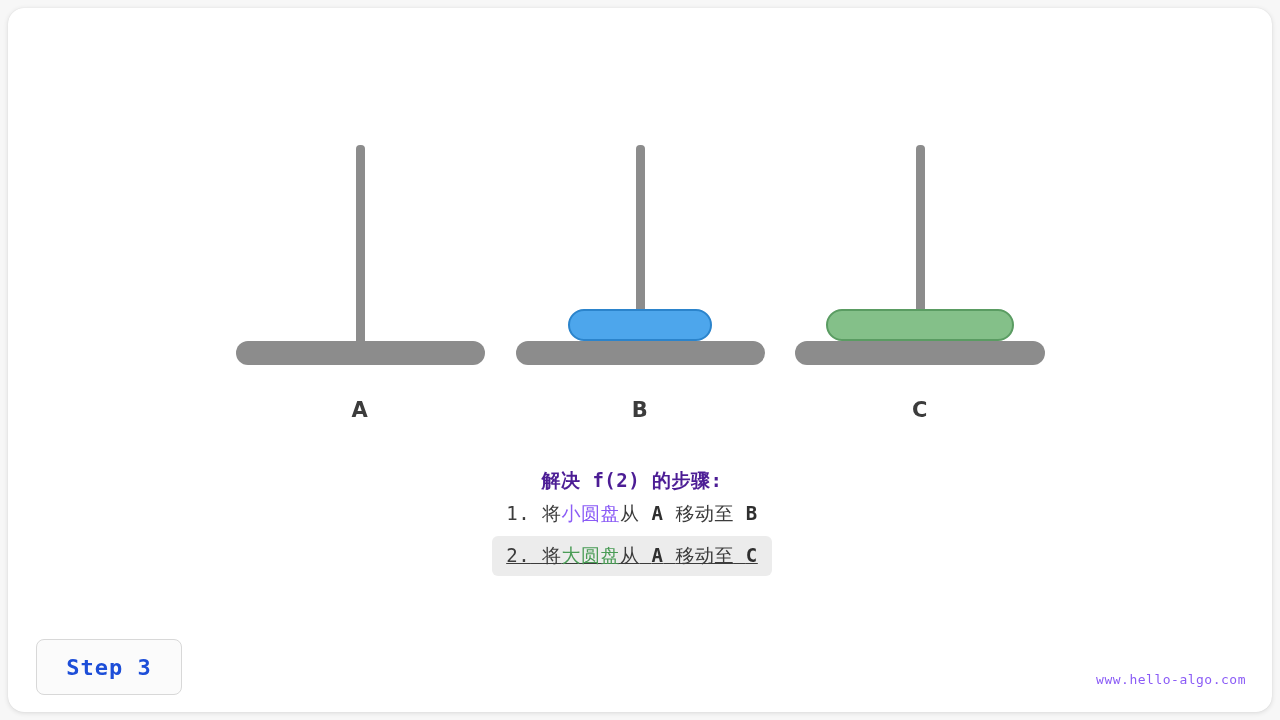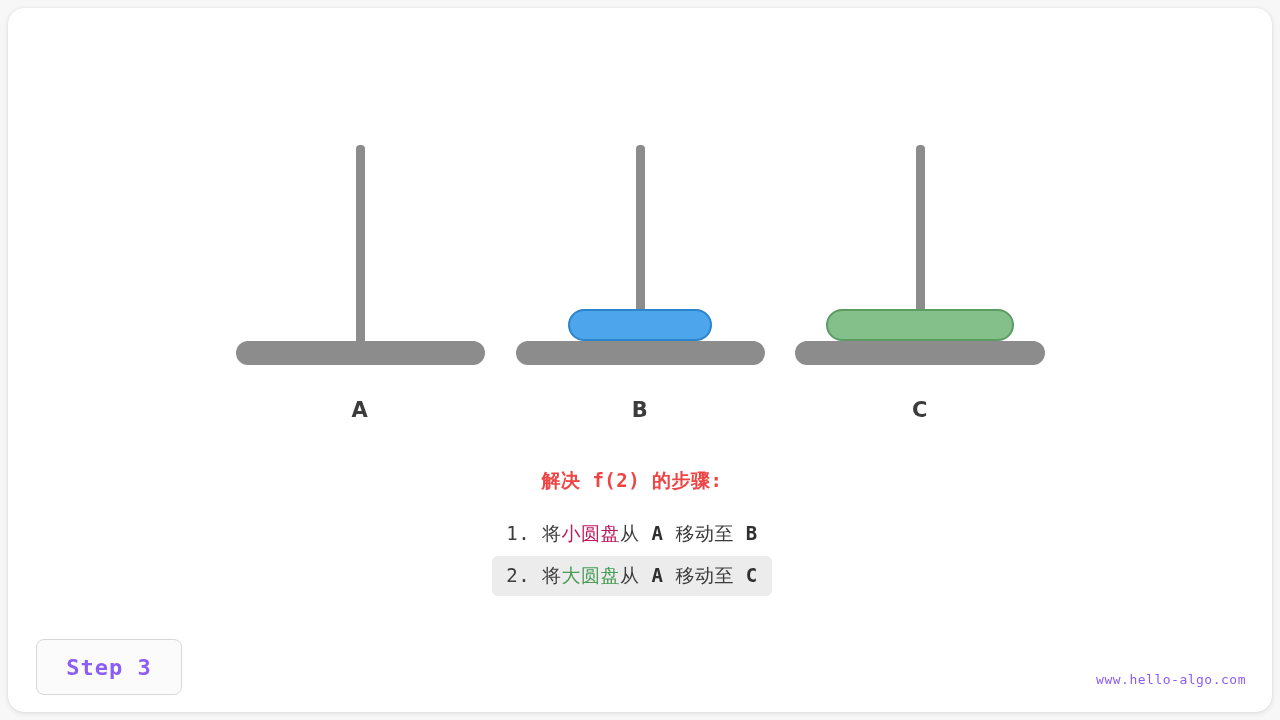--- a/index.html
+++ b/index.html
@@ -96,63 +96,63 @@
     position: absolute;
     left: 0;
     top: 468px;
     width: 1264px;
     text-align: center;
   }
   .caption-title {
     font-family: "DejaVu Sans Mono", "Liberation Mono", monospace;
     font-size: 19px;
     font-weight: bold;
-    color: #ef4444;
-    letter-spacing: 0.5px;
-    margin-bottom: 20px;
+    color: #4c1d95;
+    letter-spacing: 0.5px;
   }
   .step-list {
     display: inline-block;
     text-align: left;
   }
   .step-row {
     font-family: "DejaVu Sans Mono", "Liberation Mono", monospace;
     font-size: 19px;
     color: #3c3c3c;
     padding: 7px 14px;
     border-radius: 6px;
     white-space: nowrap;
     letter-spacing: 0.5px;
     margin-bottom: 2px;
   }
   .step-row.highlight {
     background: #ececec;
-  }
-  .disk-word-small { color: #be185d; }
+    text-decoration: underline;
+  }
+  .disk-word-small { color: #8b5cf6; }
   .disk-word-large { color: #4a9c56; }
   .peg-ref { font-weight: bold; color: #2f2f2f; }
 
   
   .step-badge {
     position: absolute;
     left: 36px;
     top: 639px;
     width: 146px;
     height: 56px;
     box-sizing: border-box;
     border: 1px solid #d8d8d8;
     border-radius: 8px;
     background: #fbfbfb;
     display: flex;
     align-items: center;
     justify-content: center;
     font-family: "DejaVu Sans Mono", "Liberation Mono", monospace;
     font-size: 22px;
     font-weight: bold;
-    color: #8b5cf6;
+    color: #1d4ed8;
     letter-spacing: 1px;
   }
 
   
   .watermark {
     position: absolute;
     right: 34px;
     top: 672px;
     font-family: "DejaVu Sans Mono", "Liberation Mono", monospace;
     font-size: 13px;

